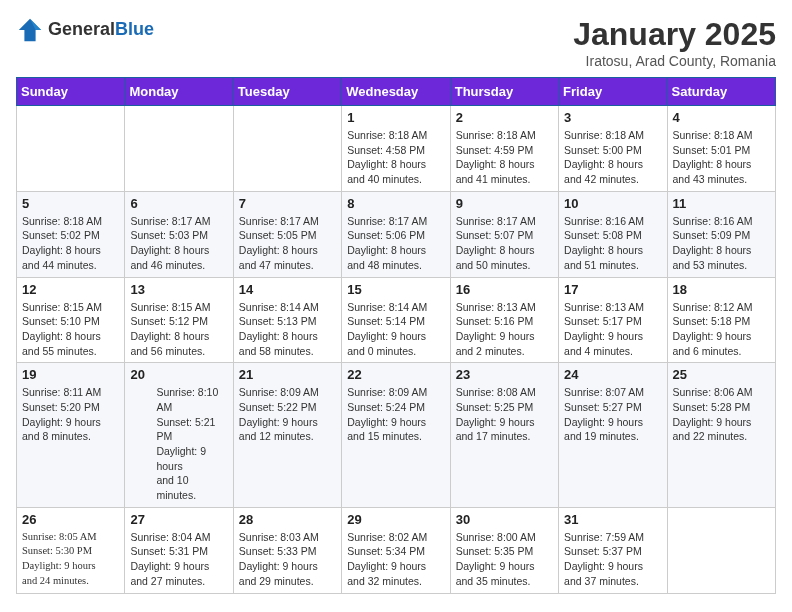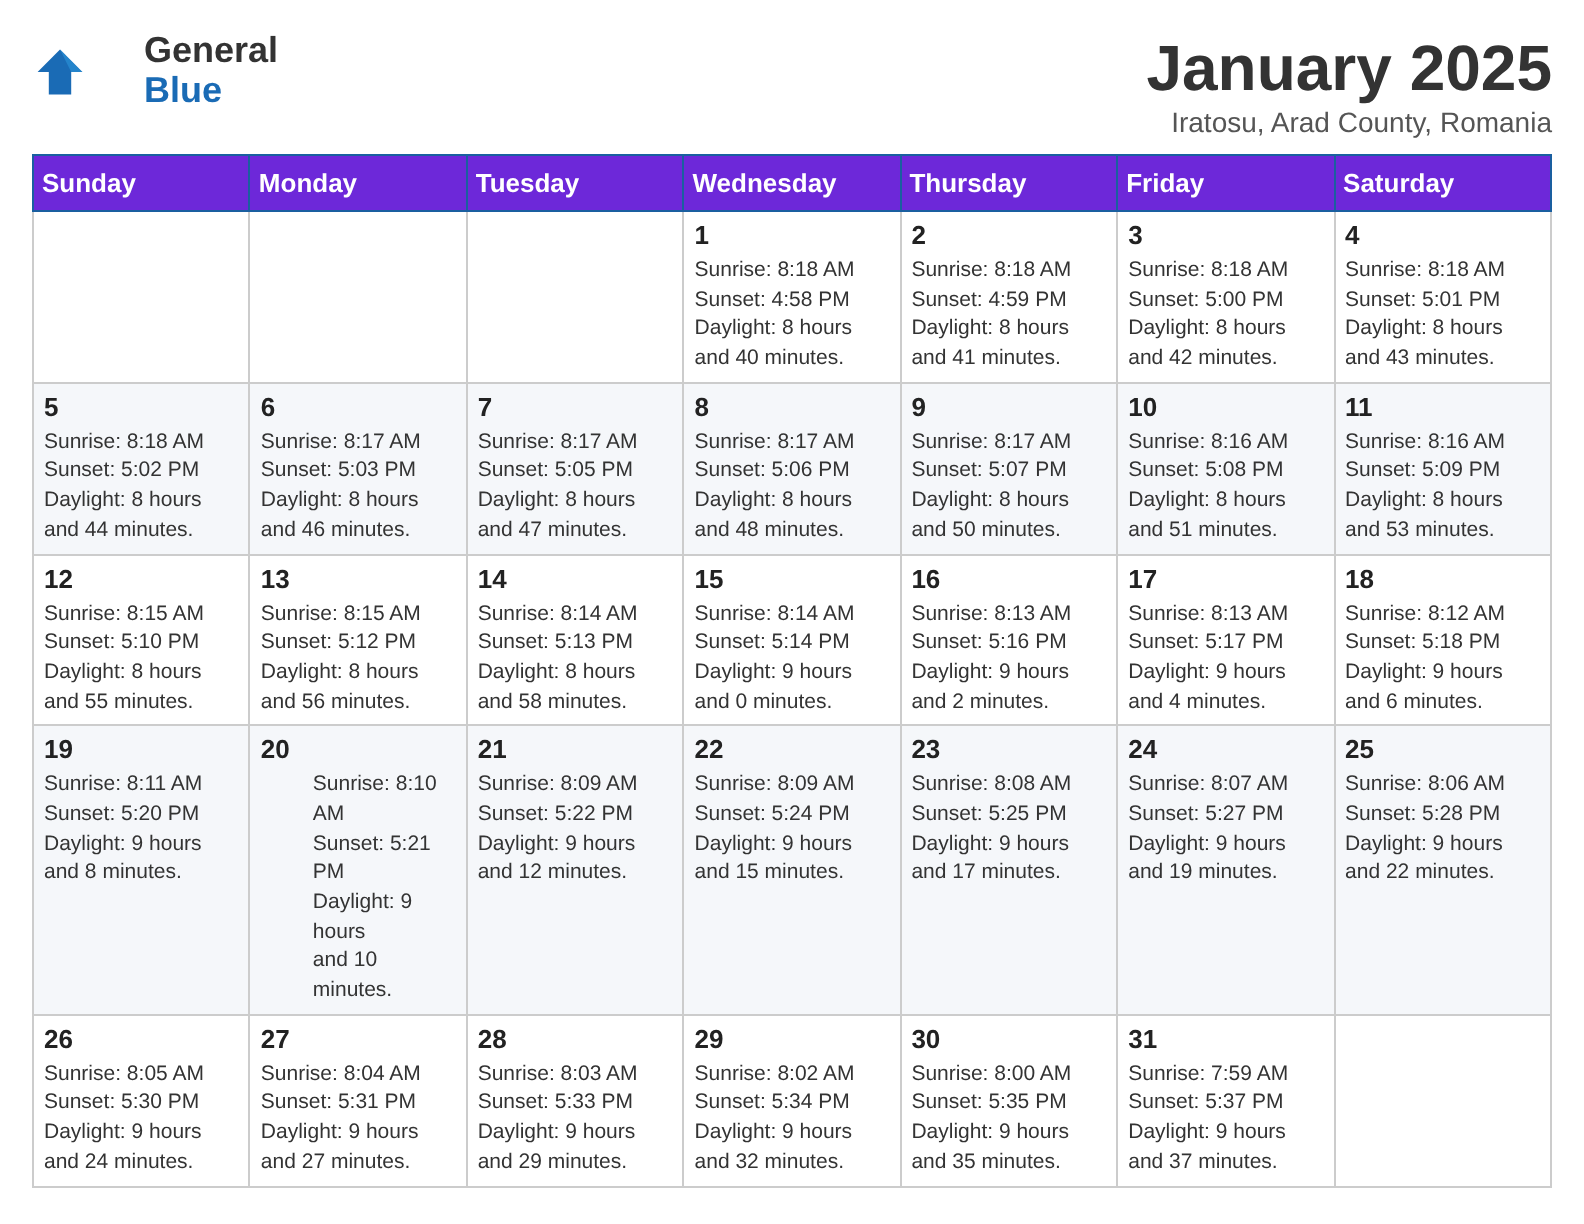--- a/index.html
+++ b/index.html
@@ -16,23 +16,22 @@
       align-items: flex-start;
       margin-bottom: 8px;
     }
     .logo {
       display: flex;
       align-items: center;
       gap: 4px;
     }
     .logo-text {
       display: flex;
-      flex-direction: column;
+      flex-direction: row;
       line-height: 1.1;
-      margin-left: 24px;
     }
     .logo-general {
       font-size: 18px;
       font-weight: bold;
       color: #333;
     }
     .logo-blue {
       font-size: 18px;
       font-weight: bold;
       color: #1a6bb5;
@@ -311,21 +310,21 @@
           <span class="day-num">25</span>
           <div class="day-info" style="white-space: pre-line;">Sunrise: 8:06 AM
 Sunset: 5:28 PM
 Daylight: 9 hours
 and 22 minutes.</div>
         </td>
       </tr>
       <tr>
         <td>
           <span class="day-num">26</span>
-          <div class="day-info" style="white-space: pre-line;">Sunrise: 8:05 AM
+          <div class="day-info" style="white-space: pre-line; font-family: Liberation Serif, serif;">Sunrise: 8:05 AM
 Sunset: 5:30 PM
 Daylight: 9 hours
 and 24 minutes.</div>
         </td>
         <td>
           <span class="day-num">27</span>
           <div class="day-info" style="white-space: pre-line;">Sunrise: 8:04 AM
 Sunset: 5:31 PM
 Daylight: 9 hours
 and 27 minutes.</div>

